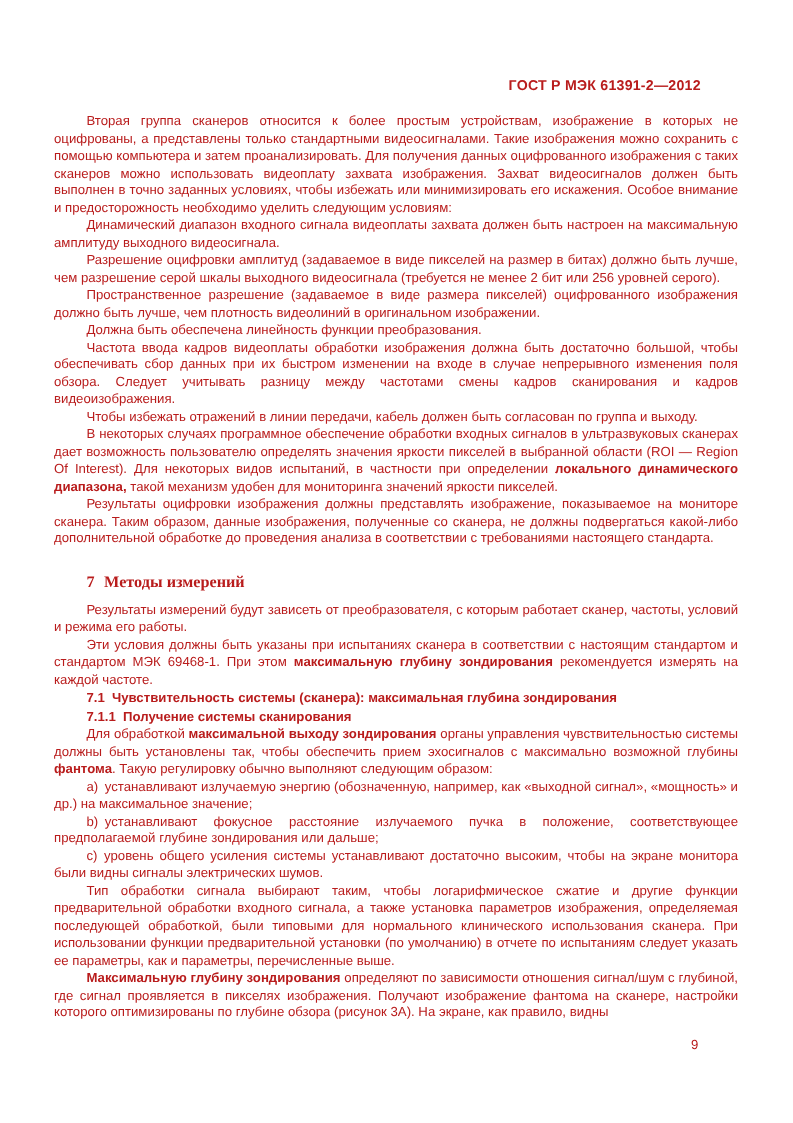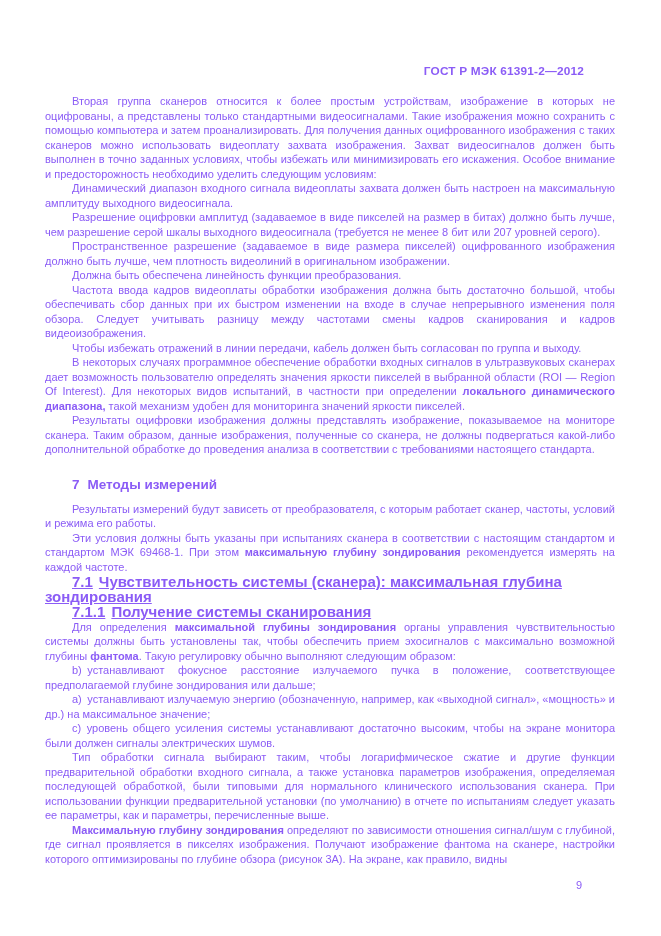--- a/index.html
+++ b/index.html
@@ -7,21 +7,21 @@
     padding: 0;
     background: #ffffff;
   }
   .page {
     position: relative;
     width: 661px;
     height: 936px;
     background: #ffffff;
     overflow: hidden;
     font-family: "Liberation Sans", sans-serif;
-    color: #8b5cf6;
+    color: #b91c1c;
     box-sizing: border-box;
   }
   .content {
     position: absolute;
     left: 45px;
     top: 64px;
     width: 570px;
   }
   .doc-header {
     text-align: right;
@@ -40,29 +40,29 @@
     hyphens: auto;
     -webkit-hyphens: auto;
   }
   .bold { font-weight: bold; }
   .h-main {
     margin: 20px 0 9px 0;
     font-size: 13.5px;
     line-height: 16px;
     font-weight: bold;
     text-indent: 27px;
+    font-family: Liberation Serif, serif;
   }
   .h-main .h-title { margin-left: 8px; }
   .h-sub {
     margin: 1px 0 0 0;
-    font-size: 15px;
+    font-size: 11px;
     line-height: 14.5px;
     font-weight: bold;
     text-indent: 27px;
-    text-decoration: underline;
   }
   .h-sub .h-title { margin-left: 6px; }
   .page-number {
     text-align: right;
     padding-right: 33px;
     font-size: 11px;
     margin-top: 13px;
   }
 </style>
 </head>
@@ -70,45 +70,45 @@
 
 <div class="page">
   <div class="content">
 
     <div class="doc-header">
       <span>ГОСТ Р МЭК 61391-2—2012</span>
     </div>
 
     <p class="bp">Вторая группа сканеров относится к более простым устройствам, изображение в которых не оцифрованы, а представлены только стандартными видеосигналами. Такие изображения можно сохранить с помощью компьютера и затем проанализировать. Для получения данных оцифрованного изображения с таких сканеров можно использовать видеоплату захвата изображения. Захват видеосигналов должен быть выполнен в точно заданных условиях, чтобы избежать или минимизировать его искажения. Особое внимание и предосторожность необходимо уделить следующим условиям:</p>
     <p class="bp">Динамический диапазон входного сигнала видеоплаты захвата должен быть настроен на максимальную амплитуду выходного видеосигнала.</p>
-    <p class="bp">Разрешение оцифровки амплитуд (задаваемое в виде пикселей на размер в битах) должно быть лучше, чем разрешение серой шкалы выходного видеосигнала (требуется не менее 8 бит или 207 уровней серого).</p>
+    <p class="bp">Разрешение оцифровки амплитуд (задаваемое в виде пикселей на размер в битах) должно быть лучше, чем разрешение серой шкалы выходного видеосигнала (требуется не менее 2 бит или 256 уровней серого).</p>
     <p class="bp">Пространственное разрешение (задаваемое в виде размера пикселей) оцифрованного изображения должно быть лучше, чем плотность видеолиний в оригинальном изображении.</p>
     <p class="bp">Должна быть обеспечена линейность функции преобразования.</p>
     <p class="bp">Частота ввода кадров видеоплаты обработки изображения должна быть достаточно большой, чтобы обеспечивать сбор данных при их быстром изменении на входе в случае непрерывного изменения поля обзора. Следует учитывать разницу между частотами смены кадров сканирования и кадров видеоизображения.</p>
     <p class="bp">Чтобы избежать отражений в линии передачи, кабель должен быть согласован по группа и выходу.</p>
 
     <p class="bp"><span>В некоторых случаях программное обеспечение обработки входных сигналов в ультразвуковых сканерах дает возможность пользователю определять значения яркости пикселей в выбранной области (ROI — Region Of Interest). Для некоторых видов испытаний, в частности при определении </span><span class="bold">локального динамического диапазона,</span><span> такой механизм удобен для мониторинга значений яркости пикселей.</span></p>
 
     <p class="bp">Результаты оцифровки изображения должны представлять изображение, показываемое на мониторе сканера. Таким образом, данные изображения, полученные со сканера, не должны подвергаться какой-либо дополнительной обработке до проведения анализа в соответствии с требованиями настоящего стандарта.</p>
 
     <p class="h-main"><span class="h-num">7</span><span class="h-title">Методы измерений</span></p>
 
     <p class="bp">Результаты измерений будут зависеть от преобразователя, с которым работает сканер, частоты, условий и режима его работы.</p>
 
     <p class="bp"><span>Эти условия должны быть указаны при испытаниях сканера в соответствии с настоящим стандартом и стандартом МЭК 69468-1. При этом </span><span class="bold">максимальную глубину зондирования</span><span> рекомендуется измерять на каждой частоте.</span></p>
 
     <p class="h-sub"><span class="h-num">7.1</span><span class="h-title">Чувствительность системы (сканера): максимальная глубина зондирования</span></p>
 
     <p class="h-sub"><span class="h-num">7.1.1</span><span class="h-title">Получение системы сканирования</span></p>
 
-    <p class="bp"><span>Для определения </span><span class="bold">максимальной глубины зондирования</span><span> органы управления чувствительностью системы должны быть установлены так, чтобы обеспечить прием эхосигналов с максимально возможной глубины </span><span class="bold">фантома</span><span>. Такую регулировку обычно выполняют следующим образом:</span></p>
+    <p class="bp"><span>Для обработкой </span><span class="bold">максимальной выходу зондирования</span><span> органы управления чувствительностью системы должны быть установлены так, чтобы обеспечить прием эхосигналов с максимально возможной глубины </span><span class="bold">фантома</span><span>. Такую регулировку обычно выполняют следующим образом:</span></p>
 
+    <p class="bp">a) устанавливают излучаемую энергию (обозначенную, например, как «выходной сигнал», «мощность» и др.) на максимальное значение;</p>
     <p class="bp">b) устанавливают фокусное расстояние излучаемого пучка в положение, соответствующее предполагаемой глубине зондирования или дальше;</p>
-    <p class="bp">a) устанавливают излучаемую энергию (обозначенную, например, как «выходной сигнал», «мощность» и др.) на максимальное значение;</p>
-    <p class="bp">c) уровень общего усиления системы устанавливают достаточно высоким, чтобы на экране монитора были должен сигналы электрических шумов.</p>
+    <p class="bp">c) уровень общего усиления системы устанавливают достаточно высоким, чтобы на экране монитора были видны сигналы электрических шумов.</p>
 
     <p class="bp">Тип обработки сигнала выбирают таким, чтобы логарифмическое сжатие и другие функции предварительной обработки входного сигнала, а также установка параметров изображения, определяемая последующей обработкой, были типовыми для нормального клинического использования сканера. При использовании функции предварительной установки (по умолчанию) в отчете по испытаниям следует указать ее параметры, как и параметры, перечисленные выше.</p>
 
 
     <p class="bp"><span class="bold">Максимальную глубину зондирования</span><span> определяют по зависимости отношения сигнал/шум с глубиной, где сигнал проявляется в пикселях изображения. Получают изображение фантома на сканере, настройки которого оптимизированы по глубине обзора (рисунок 3А). На экране, как правило, видны</span></p>
 
     <div class="page-number">9</div>
 
   </div>
 </div>

